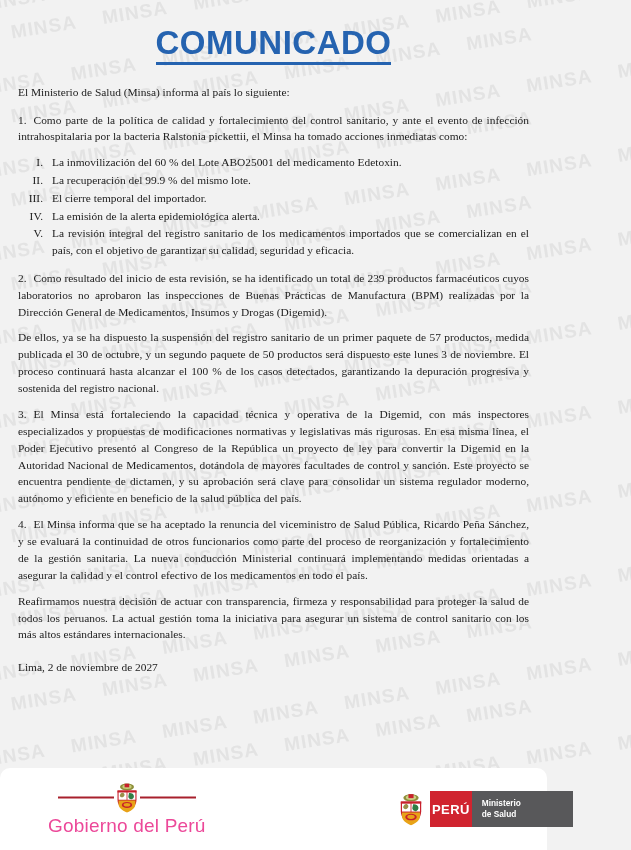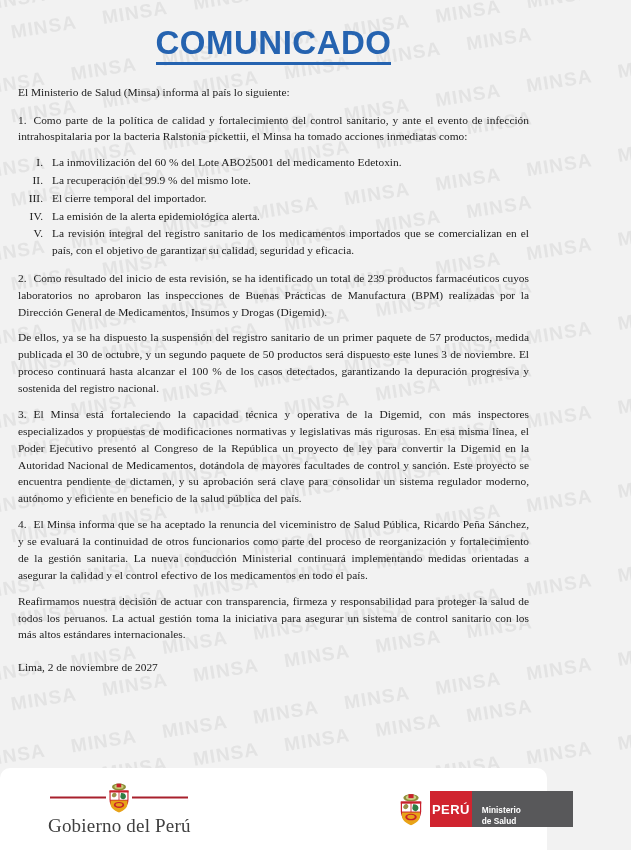--- a/index.html
+++ b/index.html
@@ -131,23 +131,23 @@
     align-items: center;
     justify-content: center;
     gap: 0;
   }
   .gob-rule {
     width: 56px;
     height: 1.3px;
     background: #a8202c;
   }
   #gob-name {
-    font-family: Liberation Serif, serif;
+    font-family: Liberation Sans, sans-serif;
     font-size: 19px;
-    color: #404040;
+    color: #ec4899;
     margin-top: 1px;
     letter-spacing: 0.2px;
     white-space: nowrap;
   }
 
   #minsa-logo {
     position: absolute;
     left: 392px;
     top: 50%;
     transform: translateY(-50%);
@@ -170,21 +170,21 @@
     padding: 0 2px;
     font-size: 13px;
     font-weight: 700;
     letter-spacing: 0.4px;
   }
   #ministerio-box {
     background: #58585a;
     color: #fff;
     display: flex;
     flex-direction: column;
-    justify-content: flex-end;
+    justify-content: center;
     padding: 0 11px 0 10px;
     font-size: 8.3px;
     font-weight: 700;
     line-height: 1.32;
     min-width: 80px;
   }
 
   
   .crest { display: block; }
 </style>

